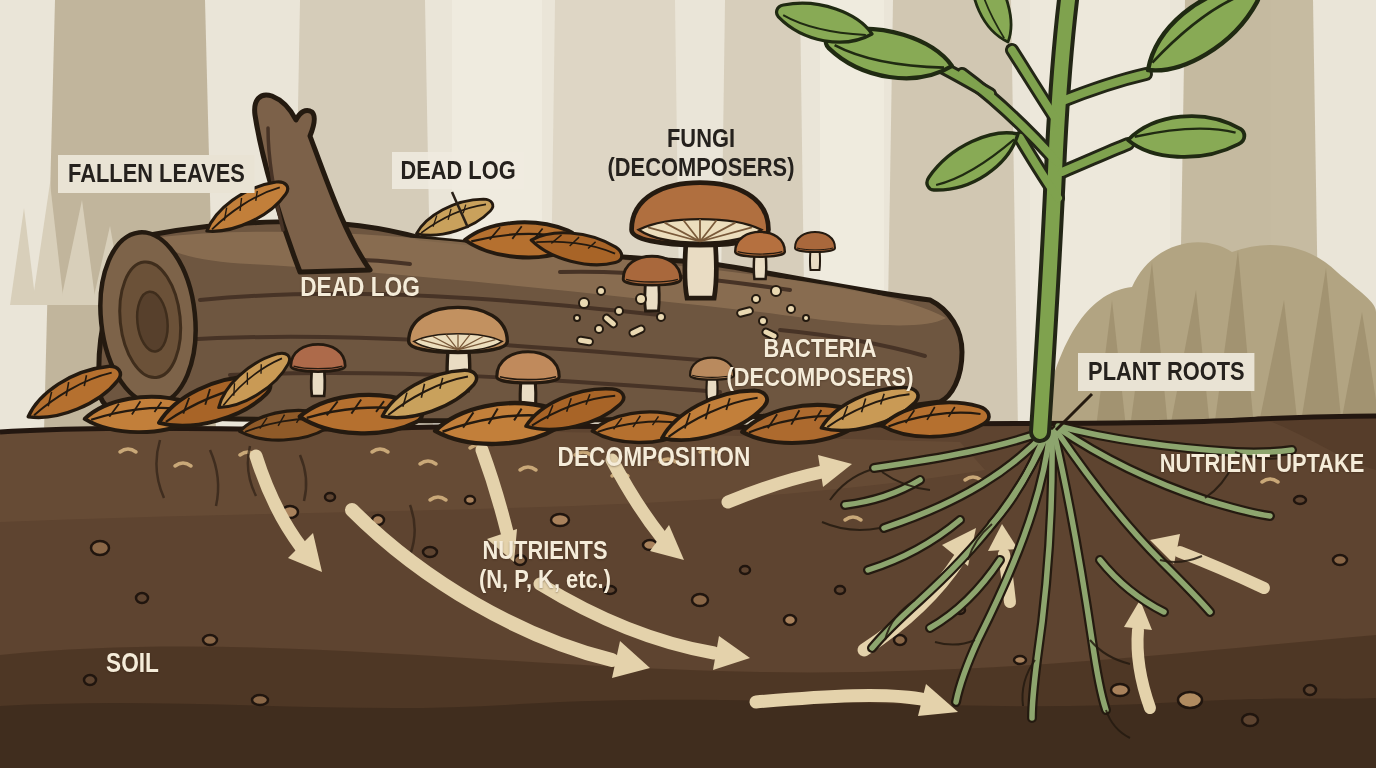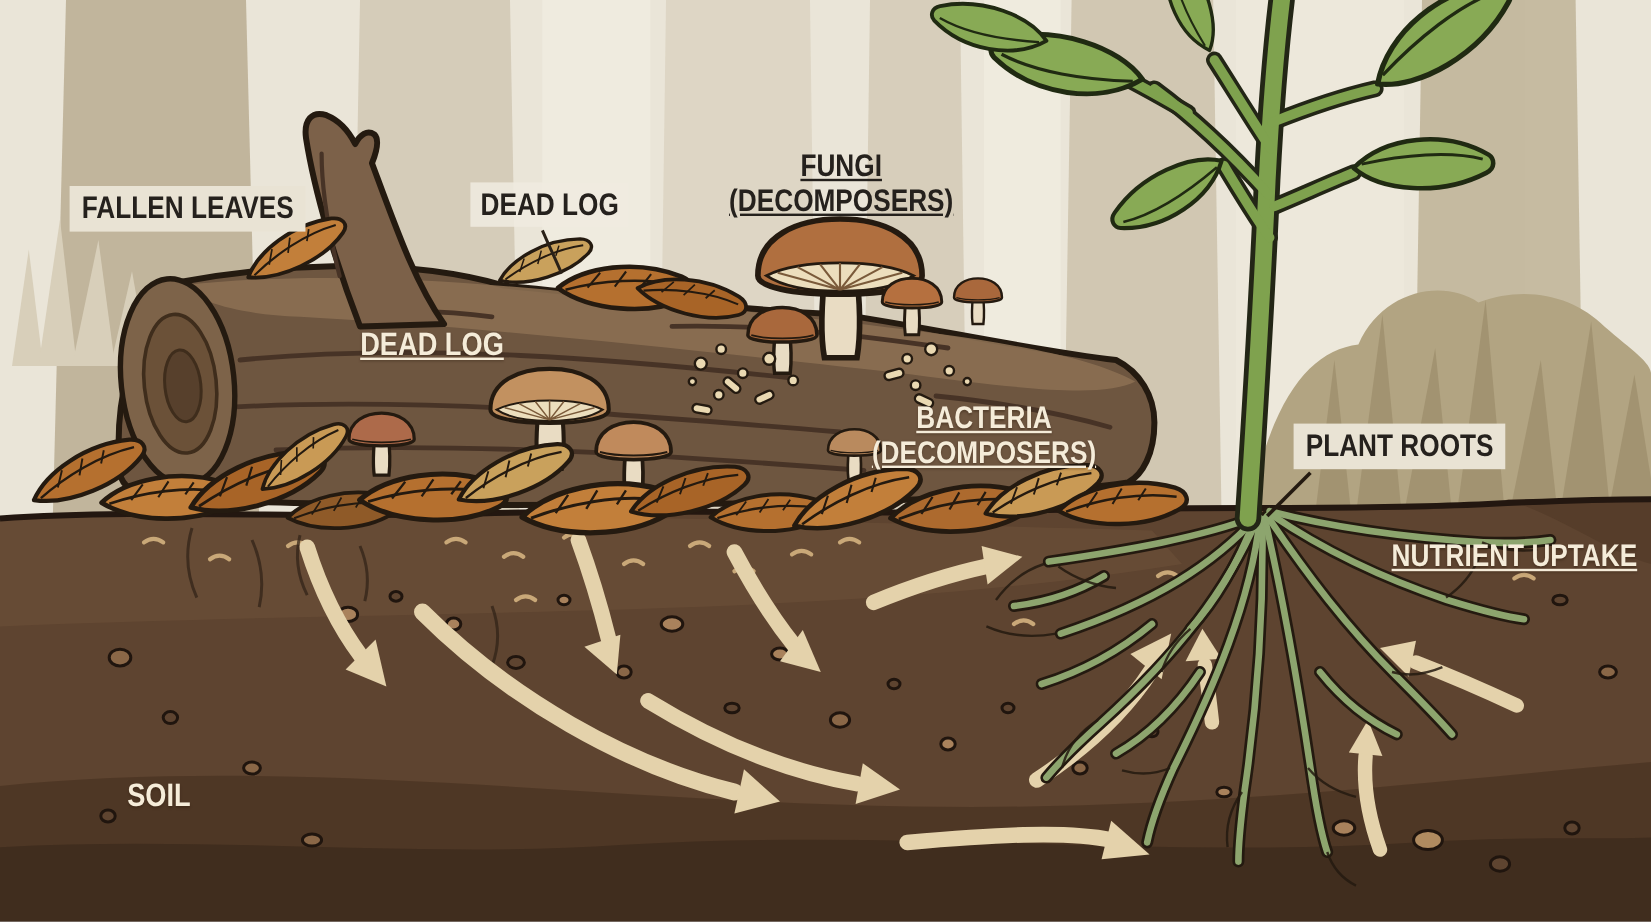--- a/index.html
+++ b/index.html
@@ -3,21 +3,21 @@
 <meta charset="utf-8">
 <style>
   html,body{margin:0;padding:0;background:#222;}
   #stage{position:relative;width:1376px;height:768px;overflow:hidden;background:#eae5d8;
          font-family:"Liberation Sans",sans-serif;}
   #scene{position:absolute;left:0;top:0;width:100%;height:100%;}
   svg *{vector-effect:none}
   .lbl{position:absolute;font-weight:700;white-space:nowrap;line-height:1.12;}
   .sq{transform:scaleX(.84);transform-origin:center top;text-align:center;}
   .sqL{transform:scaleX(.84);transform-origin:0 0;}
-  .ctr{transform:translateX(-50%);text-decoration:underline;}
+  .ctr{transform:translateX(-50%);}
   .boxed{background:#e9e3d4;color:#25211d;padding:4px 12px 5px;}
   .dark{color:#25211d;}
   .cream{color:#f5ecd9;text-shadow:0 1px 2px rgba(40,24,10,.35);}
   .fs26{font-size:26px;} .fs27{font-size:27px;}
   .l1,.l2{display:block;}
 </style>
 </head>
 <body>
 
 <div id="stage">
@@ -351,14 +351,23 @@
 <div class="lbl ctr fs26 cream" style="left:820px;top:334px">
   <div class="sq">
     <span class="l1">BACTERIA</span>
     <span class="l2">(DECOMPOSERS)</span>
   </div>
 </div>
 <div class="lbl boxed sqL fs26" style="left:1078px;top:353px">PLANT ROOTS</div>
 <div class="lbl ctr fs26 cream" style="left:1262px;top:449px">
   <div class="sq">NUTRIENT UPTAKE</div>
 </div>
+<div class="lbl ctr fs27 cream" style="left:654px;top:442px">
+  <div class="sq">DECOMPOSITION</div>
+</div>
+<div class="lbl ctr fs26 cream" style="left:545px;top:536px">
+  <div class="sq">
+    <span class="l1">NUTRIENTS</span>
+    <span class="l2">(N, P, K, etc.)</span>
+  </div>
+</div>
 <div class="lbl sqL fs27 cream" style="left:106px;top:648px">SOIL</div>
 </div>
 
 </body></html>

